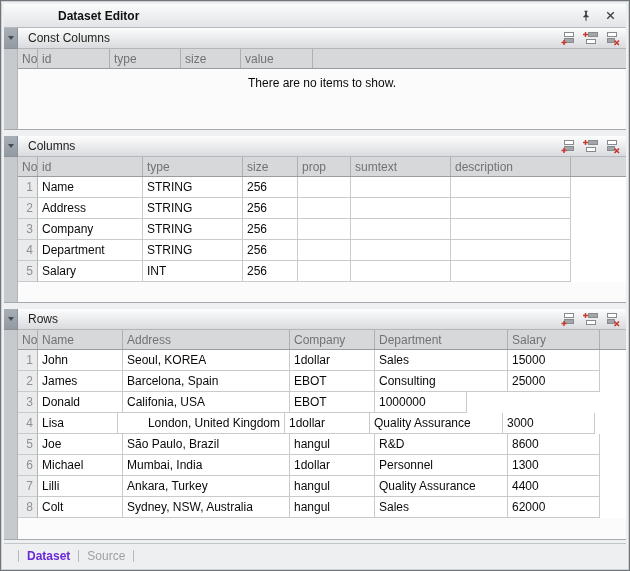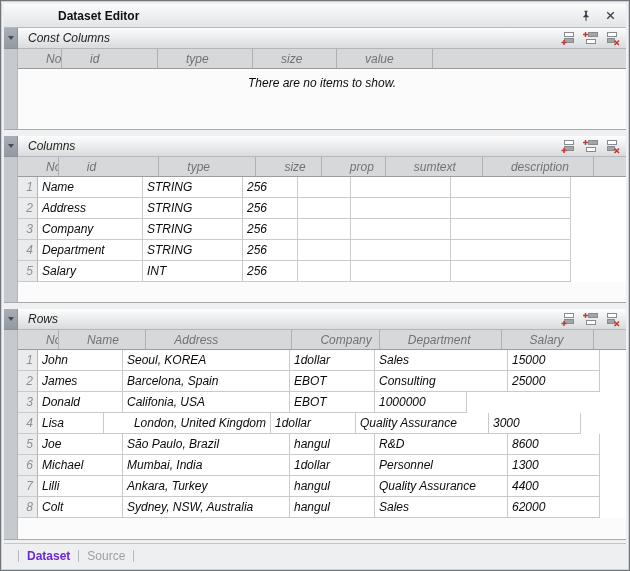--- a/index.html
+++ b/index.html
@@ -27,21 +27,20 @@
   .titlebar .win-icons{margin-left:auto;display:flex;align-items:center;gap:8px;}
   .win-icon{width:16px;height:16px;display:inline-flex;align-items:center;justify-content:center;cursor:pointer;}
 
   
   .section{
     display:grid;
     grid-template-columns:14px 1fr;
     grid-template-rows:21px 1fr;
     border-bottom:1px solid #a6aaae;
     background:#3b82f6;
-    font-style:italic;
   }
   .section + .section{margin-top:6px;}
   .collapse-btn{
     grid-column:1;grid-row:1;
     background:linear-gradient(#a8aeb5,#939aa2);
     border-right:1px solid #8b9198;border-bottom:1px solid #8b9198;
     display:flex;align-items:center;justify-content:center;cursor:pointer;
   }
   .tri-down{width:0;height:0;border-left:3px solid transparent;border-right:3px solid transparent;border-top:4px solid #474c52;}
   .sec-header{
@@ -61,21 +60,21 @@
   #sec-0 .grid{height:80px;}
   #sec-1 .grid{height:145px;}
   #sec-2{flex:1;}
   .thead{
     display:flex;height:20px;flex:0 0 20px;
     background:#d7d8d9;border-bottom:1px solid #9a9da0;
   }
   .th{
     border-right:1px solid #aeb0b2;
     padding:3px 4px 0 4px;color:#707376;
-    white-space:nowrap;overflow:hidden;margin-left:24px;
+    white-space:nowrap;overflow:hidden;
   }
   .th.num{text-align:right;}
   .th.spacer{flex:1;border-right:none;}
   .tbody{flex:1;}
   .tr{display:flex;height:21px;background:#ffffff;}
   .td{
     border-right:1px solid #c9cacc;border-bottom:1px solid #c9cacc;
     padding:3px 4px 0 4px;color:#0a0a0a;
     white-space:nowrap;overflow:hidden;
   }
@@ -315,21 +314,21 @@
             </div>
             <div class="tr">
               <div class="td rownum" style="width: 20px;">3</div>
               <div class="td" style="width: 85px;">Donald</div>
               <div class="td" style="width: 167px;">Califonia, USA</div>
               <div class="td" style="width: 85px;">EBOT</div>
               <div class="td" style="width: 92px;">1000000</div>
             </div>
             <div class="tr">
               <div class="td rownum" style="width: 20px;">4</div>
-              <div class="td" style="width: 66px;">Lisa</div>
+              <div class="td" style="width: 80px;">Lisa</div>
               <div class="td" style="width: 167px; text-align: right;">London, United Kingdom</div>
               <div class="td" style="width: 85px;">1dollar</div>
               <div class="td" style="width: 133px;">Quality Assurance</div>
               <div class="td" style="width: 92px;">3000</div>
             </div>
             <div class="tr">
               <div class="td rownum" style="width: 20px;">5</div>
               <div class="td" style="width: 85px;">Joe</div>
               <div class="td" style="width: 167px;">São Paulo, Brazil</div>
               <div class="td" style="width: 85px;">hangul</div>

